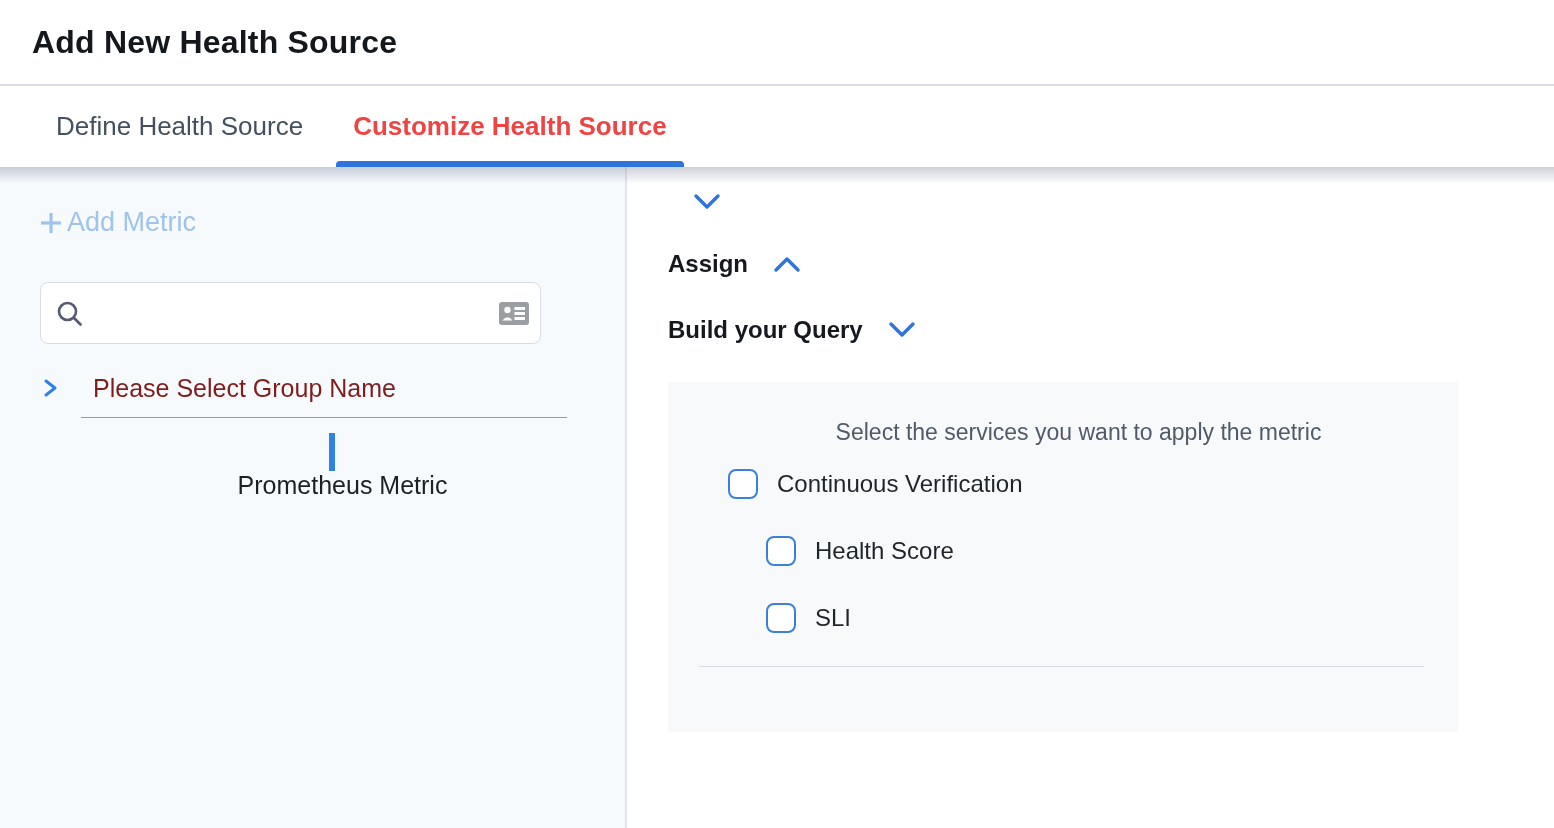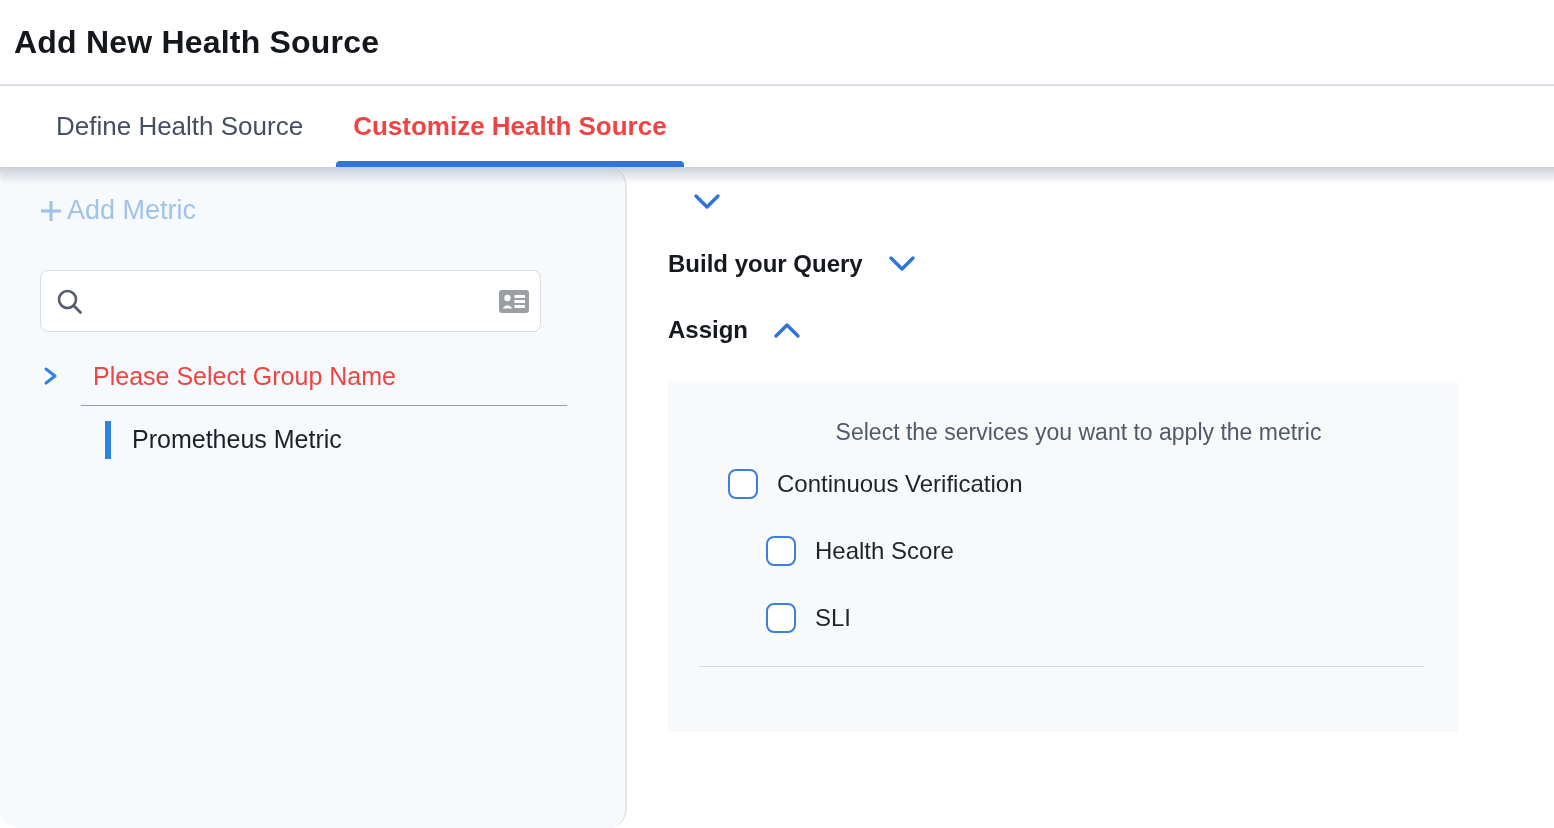--- a/index.html
+++ b/index.html
@@ -1,57 +1,57 @@
 <!DOCTYPE html>
 <html><head>
 <meta charset="utf-8">
 <style>
   * { margin:0; padding:0; box-sizing:border-box; }
   html,body { width:1554px; height:828px; overflow:hidden; background:#ffffff;
               font-family:"Liberation Sans", sans-serif; color:#1d2127; }
 
   
   .page-header { height:86px; background:#fff; border-bottom:2px solid #dcdbe3;
-                 display:flex; align-items:center; padding-left:14px; }
+                 display:flex; align-items:center; padding-left:32px; }
   .page-title { font-size:32px; font-weight:700; color:#14181d; letter-spacing:.2px; }
 
   
   .tabbar { position:relative; height:81px; background:#fff; display:flex;
             align-items:flex-end; padding-left:39px; }
   .tab { position:relative; height:100%; display:flex; align-items:center;
          padding:0 17px; font-size:26px; cursor:pointer; }
   .tab.inactive { color:#454f5e; font-weight:400; margin-right:16px; }
   .tab.active { color:#ef4444; font-weight:700; }
   .tab.active .tab-underline { position:absolute; left:0; right:0; bottom:0; height:6px;
          background:#2f74da; border-radius:4px 4px 0 0; }
   .tabbar::after { content:""; position:absolute; left:0; right:0; top:100%; height:17px;
          background:linear-gradient(to bottom, rgba(124,132,154,0.38), rgba(124,132,154,0));
          z-index:6; pointer-events:none; }
 
   
   .content { display:flex; height:661px; }
 
   
   .sidebar { width:627px; background:#f7fafd; border-right:2px solid #e2e6ec;
-             padding-top:28px; flex-shrink:0;border-radius:19px; }
+             padding-top:40px; flex-shrink:0; }
   .add-metric { display:inline-flex; align-items:center; margin-left:38px;
                 color:#a0c3eb; font-size:27px; cursor:pointer; }
   .add-metric svg { margin-right:3px; }
   .search-wrap { position:relative; margin:42px 0 0 40px; width:501px; height:62px; }
   .search-input { width:100%; height:100%; border:1px solid #d9dce3; border-radius:8px;
                   background:#fff; padding:0 46px 0 48px; font-size:24px; color:#1d2127; outline:none; }
   .search-icon { position:absolute; left:15px; top:17px; }
   .card-icon { position:absolute; right:12px; top:20px; cursor:pointer; }
 
   .group-row { display:flex; align-items:center; margin:30px 0 0 42px; cursor:pointer; }
   .group-row svg { margin-right:34px; }
-  .group-label { font-size:25px; font-weight:500; color:#ef4444; }
+  .group-label { font-size:25px; font-weight:500; color:#7f1d1d; }
   .group-divider { margin:14px 0 0 81px; width:486px; height:1px; background:#959cae; }
 
-  .metric-item { display:flex; align-items:center; margin:15px 0 0 105px; cursor:pointer; }
+  .metric-item { display:flex; align-items:center; margin:15px 0 0 60px; cursor:pointer;flex-direction:column; }
   .metric-bar { width:6px; height:38px; background:#2e82e6; margin-right:21px; }
   .metric-label { font-size:25px; color:#1d2127; }
 
   
   .main { flex:1; background:#fff; padding:25px 0 0 41px; }
   .accordion { display:flex; align-items:center; cursor:pointer; margin-bottom:38px; }
   .accordion .acc-label { font-size:24px; font-weight:700; color:#15191f; }
   .accordion svg { margin-left:24px; }
 
   .assign-panel { margin-top:18px; width:790px; height:350px; background:#f8f9fb;
@@ -127,30 +127,30 @@
 
   <div class="main">
 
     <div class="accordion">
       <svg width="30" height="20" viewBox="0 0 30 20">
         <polyline points="4,4 15,15 26,4" fill="none" stroke="#2f74da" stroke-width="3.4" stroke-linecap="round" stroke-linejoin="round"></polyline>
       </svg>
     </div>
 
     <div class="accordion">
-      <span class="acc-label">Build your Query</span>
+      <span class="acc-label">Assign</span>
       <svg width="30" height="20" viewBox="0 0 30 20">
-        <polyline points="4,4 15,15 26,4" fill="none" stroke="#2f74da" stroke-width="3.4" stroke-linecap="round" stroke-linejoin="round"></polyline>
+        <polyline points="4,16 15,5 26,16" fill="none" stroke="#2f74da" stroke-width="3.4" stroke-linecap="round" stroke-linejoin="round"></polyline>
       </svg>
     </div>
 
     <div class="accordion">
-      <span class="acc-label">Assign</span>
+      <span class="acc-label">Build your Query</span>
       <svg width="30" height="20" viewBox="0 0 30 20">
-        <polyline points="4,16 15,5 26,16" fill="none" stroke="#2f74da" stroke-width="3.4" stroke-linecap="round" stroke-linejoin="round"></polyline>
+        <polyline points="4,4 15,15 26,4" fill="none" stroke="#2f74da" stroke-width="3.4" stroke-linecap="round" stroke-linejoin="round"></polyline>
       </svg>
     </div>
 
     <div class="assign-panel">
       <div class="assign-prompt">Select the services you want to apply the metric</div>
 
       <div class="option-row first">
         <div class="checkbox"></div>
         <span class="option-label">Continuous Verification</span>
       </div>

